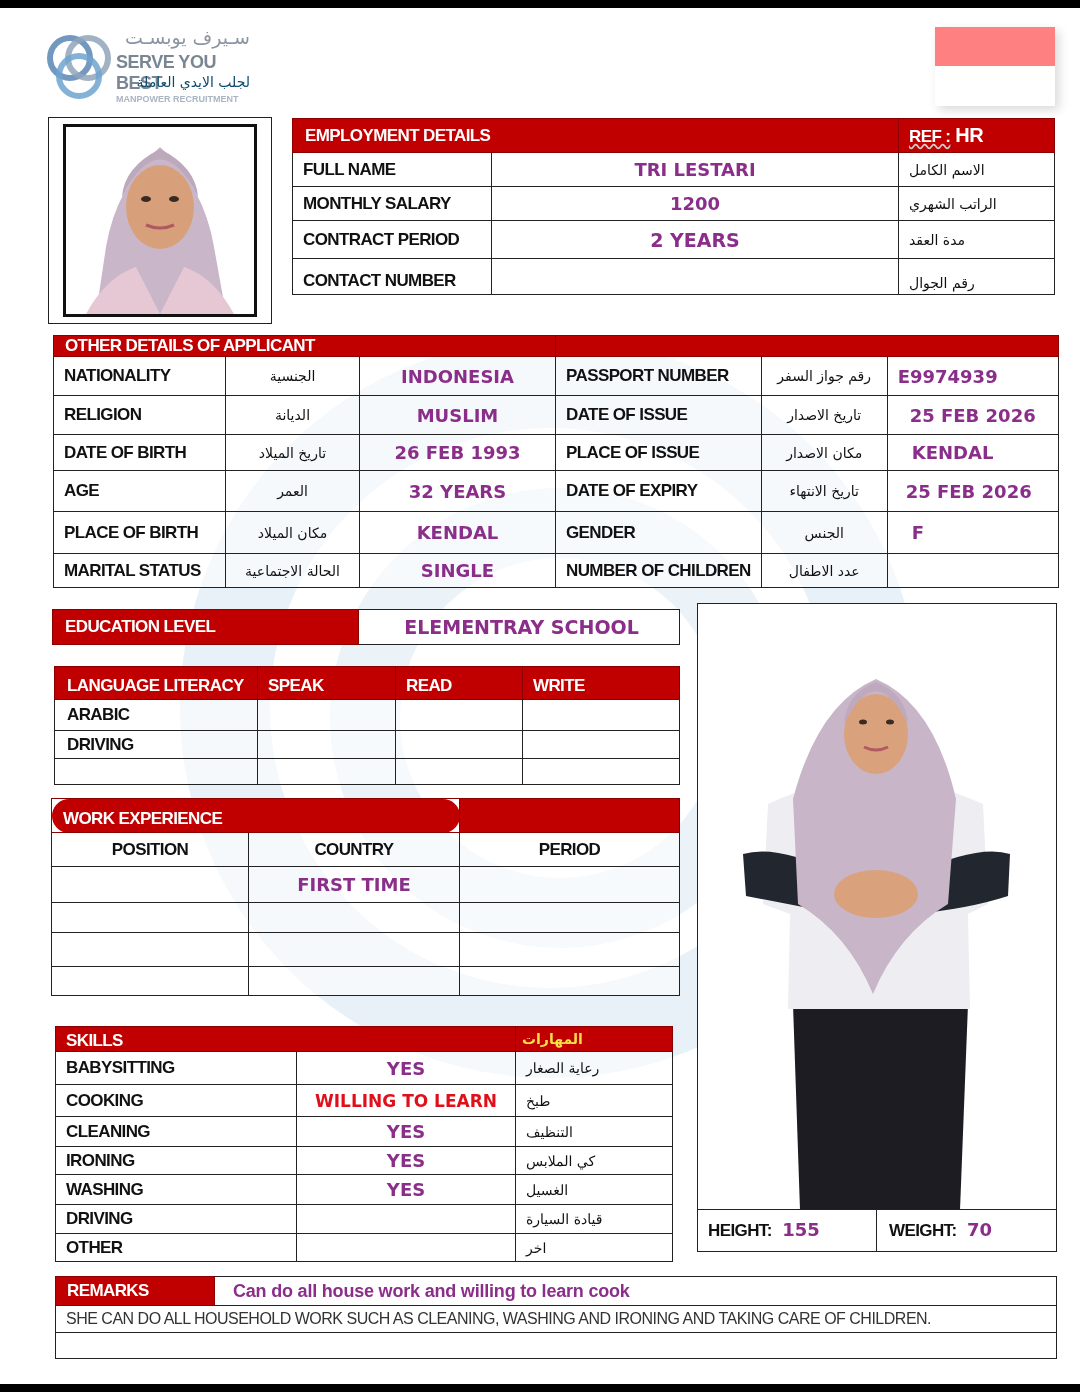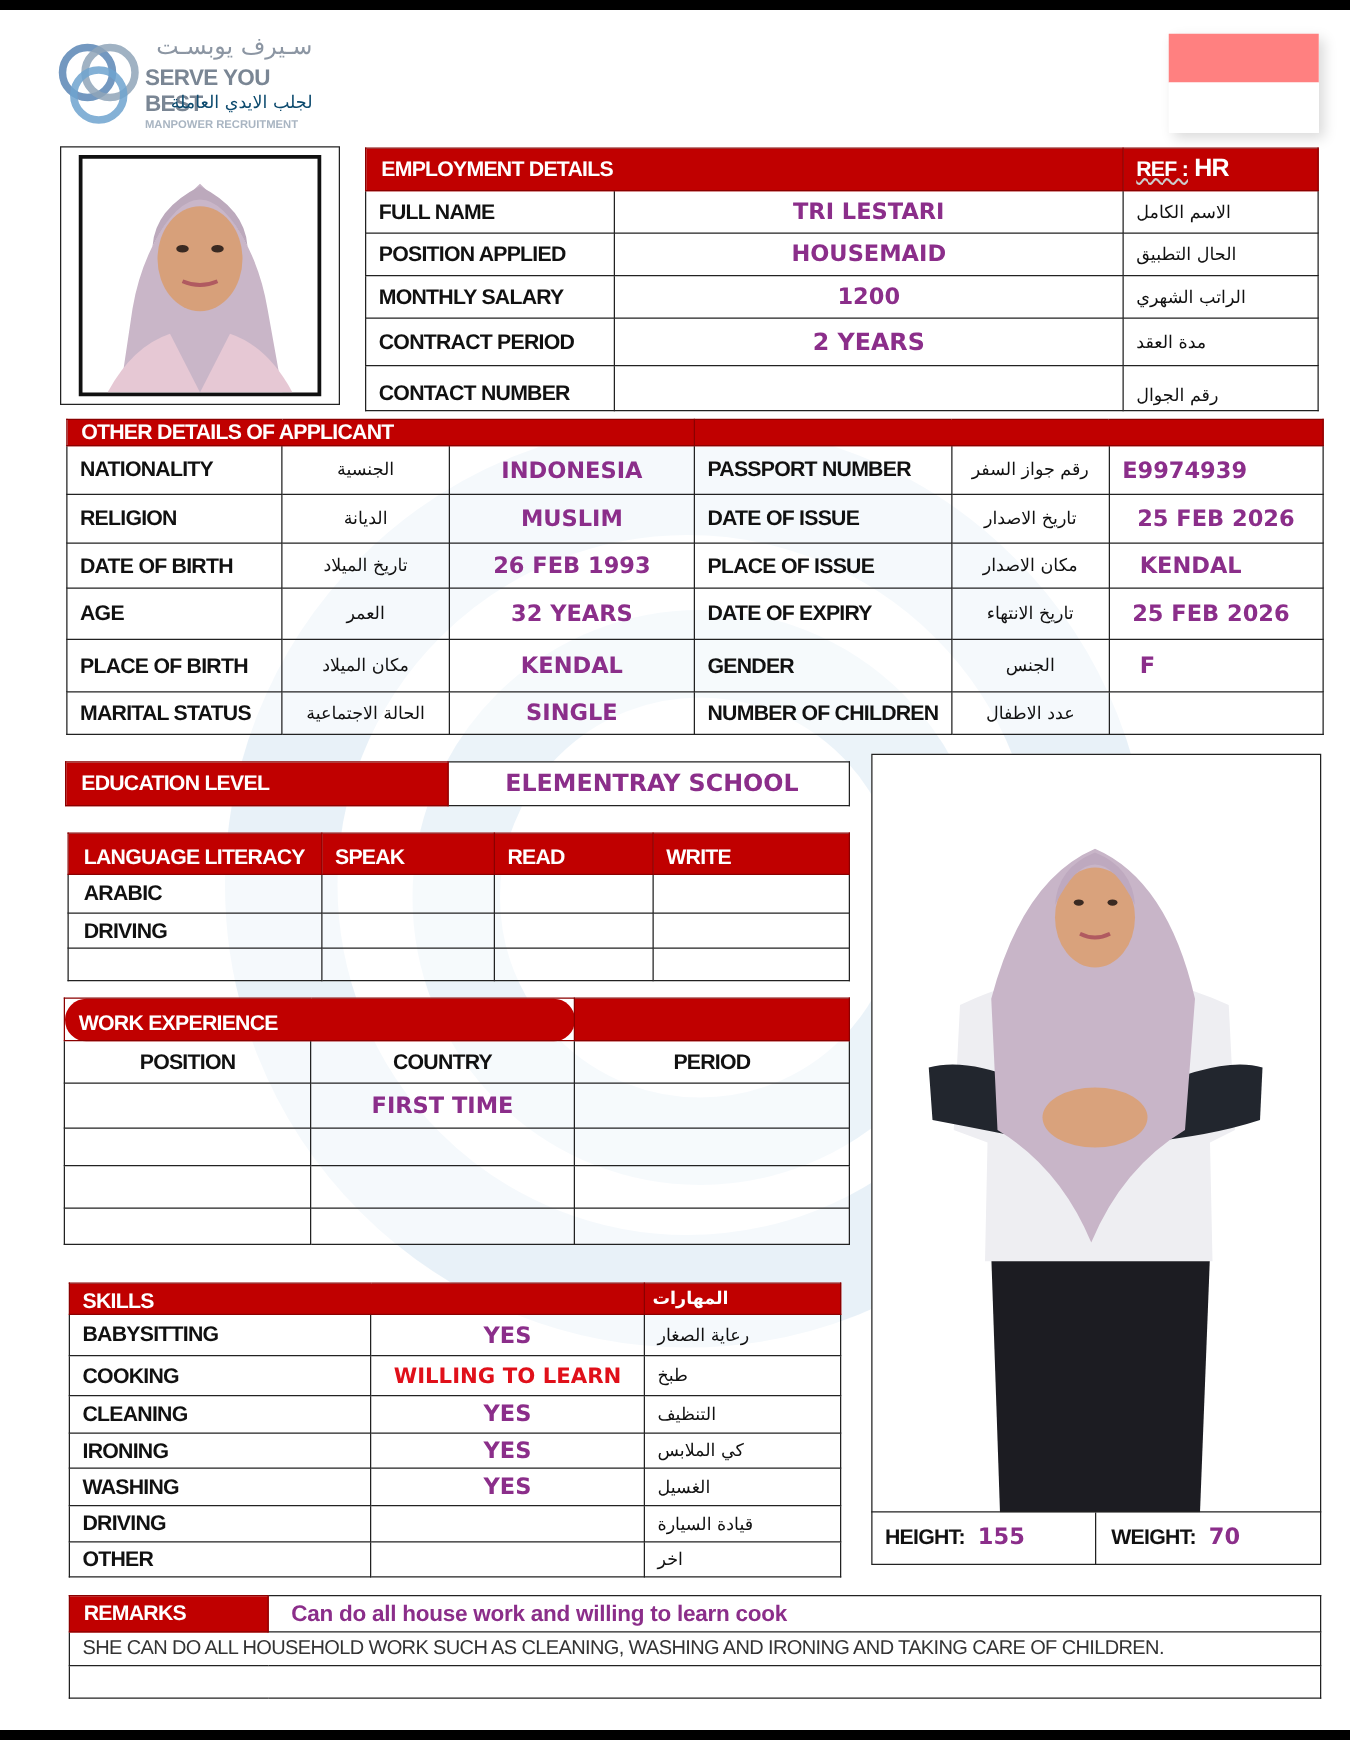--- a/index.html
+++ b/index.html
@@ -4,21 +4,21 @@
 <style>
   * { box-sizing: border-box; margin: 0; padding: 0; }
   html, body { width: 1080px; height: 1392px; background: #000; overflow: hidden; }
   body { position: relative; font-family: "Liberation Sans", sans-serif; }
   .page { position: absolute; left: 0; top: 8px; width: 1080px; height: 1376px; background: #fff; overflow: hidden; }
   .abs { position: absolute; }
   .watermark { position: absolute; left: 180px; top: 330px; width: 740px; height: 740px; border-radius: 50%;
     border: 90px solid rgba(190, 215, 235, 0.35); }
   .watermark2 { position: absolute; left: 330px; top: 480px; width: 460px; height: 460px; border-radius: 50%;
     border: 70px solid rgba(190, 215, 235, 0.30); }
-  .red { background: #c00000; color: #ffffff; }
+  .red { background: #c00000; color: #fde047; }
   .hdr { font-family: "Liberation Sans", sans-serif; font-weight: bold; font-size: 17px; color: #fff; letter-spacing: -0.6px; }
   .lbl { font-family: "Liberation Sans", sans-serif; font-weight: bold; font-size: 17px; color: #111; letter-spacing: -0.6px; white-space: nowrap; }
   .ar { font-family: "DejaVu Sans", sans-serif; font-size: 14px; color: #111; direction: rtl; white-space: nowrap; }
   .val { font-family: "DejaVu Sans", sans-serif; font-weight: bold; font-size: 18px; color: #8b2e8a; white-space: nowrap; }
   .valred { font-family: "DejaVu Sans", sans-serif; font-weight: bold; font-size: 18px; color: #e0101a; white-space: nowrap; }
   table { border-collapse: collapse; position: absolute; background: rgba(255,255,255,0.55); }
   td { border: 1.5px solid #222; padding: 0 10px; vertical-align: middle; }
   td.c { text-align: center; }
   td.r { text-align: center; }
   .box { position: absolute; border: 1.5px solid #222; }
@@ -71,25 +71,20 @@
         <span style="text-decoration: underline wavy #ccc; font-size:17px;">REF :</span>
         <span>HR</span>
       </td>
     </tr>
     <tr style="height:34px;">
       <td class="lbl" style="width:199px;">FULL NAME</td>
       <td class="val c">TRI LESTARI</td>
       <td class="ar" style="width:156px; text-align:left;">الاسم الكامل</td>
     </tr>
     <tr style="height:34px;">
-      <td class="lbl">POSITION APPLIED</td>
-      <td class="val c">HOUSEMAID</td>
-      <td class="ar" style="text-align:left;">الحال التطبيق</td>
-    </tr>
-    <tr style="height:34px;">
       <td class="lbl">MONTHLY SALARY</td>
       <td class="val c">1200</td>
       <td class="ar" style="text-align:left;">الراتب الشهري</td>
     </tr>
     <tr style="height:38px;">
       <td class="lbl">CONTRACT PERIOD</td>
       <td class="val c" style="font-size:19px;">2  YEARS</td>
       <td class="ar" style="text-align:left;">مدة العقد</td>
     </tr>
     <tr style="height:36px;">

